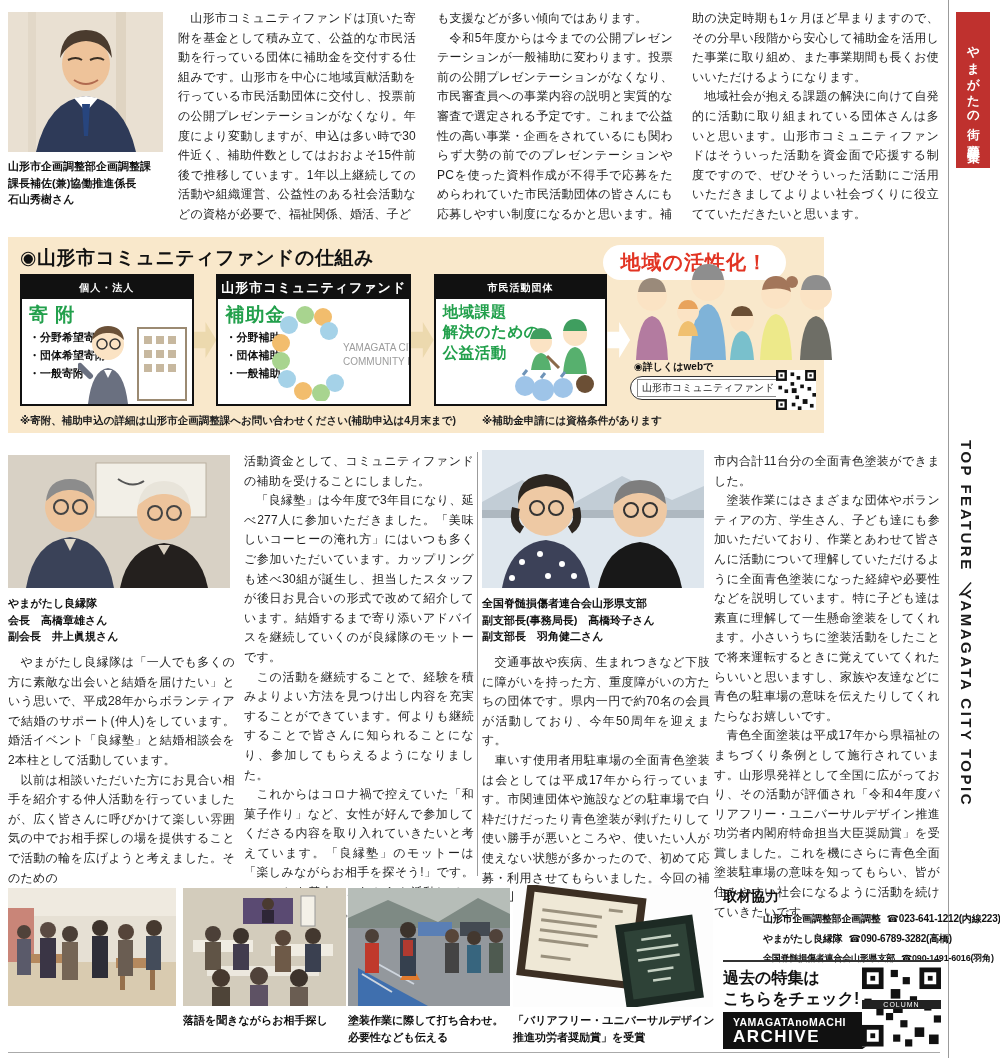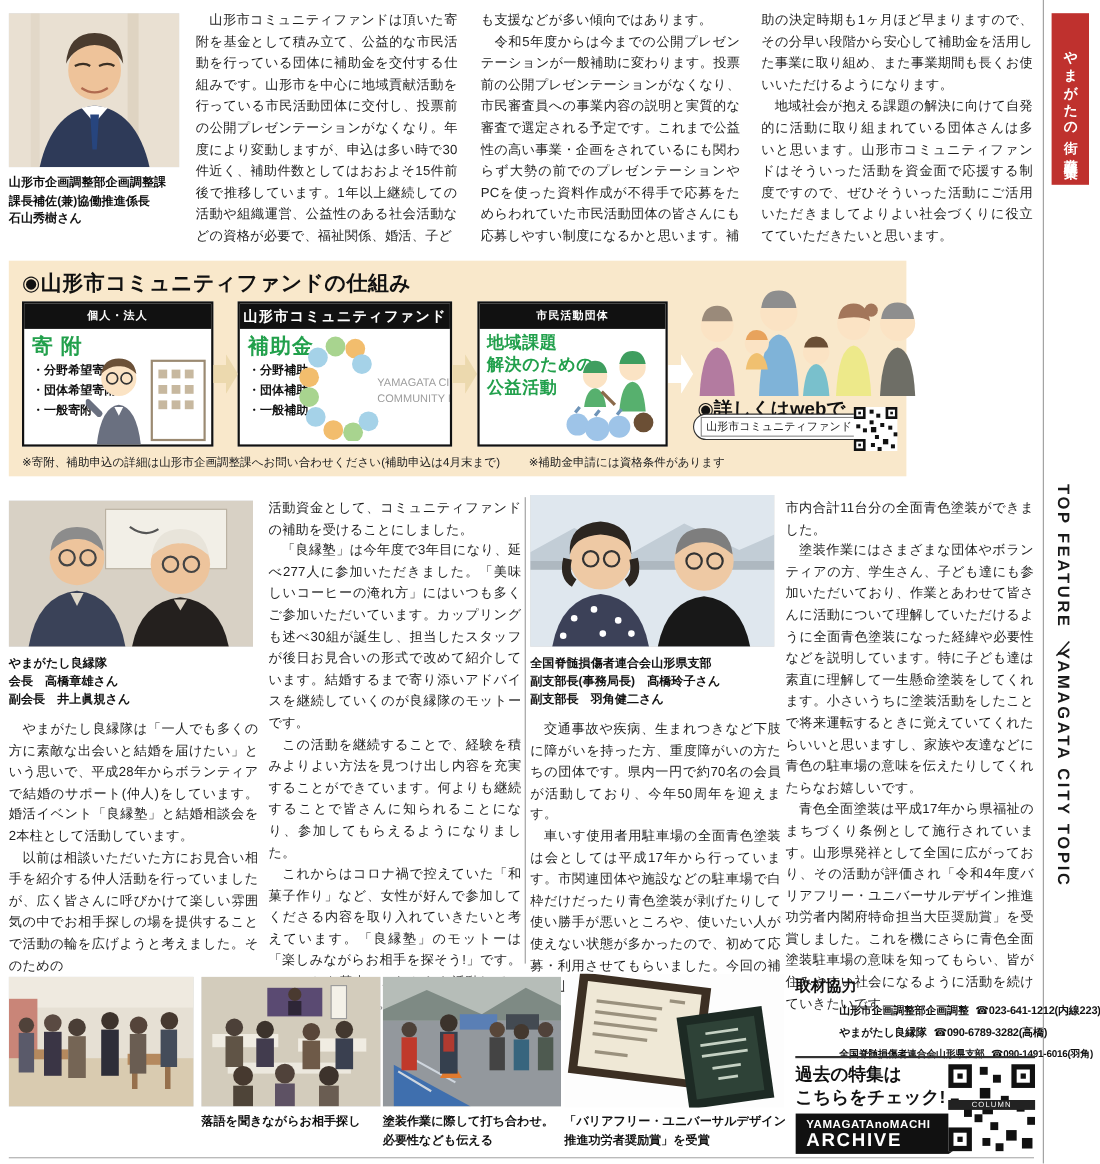--- a/index.html
+++ b/index.html
@@ -28,26 +28,26 @@
           line-height:23px;height:23px;letter-spacing:1px;}
   .fbox-b{position:relative;flex:1;padding:3px 7px;}
   .green-head{color:#22a04c;font-size:19px;font-weight:bold;letter-spacing:1px;}
   .flow-items{font-size:11px;font-weight:bold;line-height:1.65;color:#111;}
   .green-big{color:#22a04c;font-size:15.5px;font-weight:bold;line-height:1.32;letter-spacing:.5px;}
   .arrow{align-self:center;width:26px;height:36px;background:#ecd9ae;
          clip-path:polygon(0 27%,52% 27%,52% 0,100% 50%,52% 100%,52% 73%,0 73%);}
   .arrow.white{background:#fff;}
   .pill{background:#fff;border-radius:20px;color:#e23423;font-size:20px;font-weight:bold;
         padding:4px 18px;letter-spacing:1px;}
-  .weblabel{font-size:17px;font-weight:bold;color:#111;}
+  .weblabel{font-size:10px;font-weight:bold;color:#111;}
   .searchrow{display:flex;align-items:center;background:#fff;border:1.5px solid #333;
              border-radius:13px;padding:2px 6px;gap:5px;}
   .searchbox{border:1px solid #888;font-size:10px;padding:1px 4px;color:#222;white-space:nowrap;}
   .searchbtn{font-size:11px;font-weight:bold;color:#111;white-space:nowrap;}
-  .notes{display:flex;gap:26px;font-size:10.5px;font-weight:normal;color:#222;margin-top:8px;}
+  .notes{display:flex;gap:26px;font-size:10.5px;font-weight:bold;color:#222;margin-top:8px;}
 
   
   .credits-title{font-size:14px;font-weight:bold;color:#111;}
   .credit-line{font-size:10px;font-weight:bold;color:#111;margin-top:6px;letter-spacing:-0.2px;white-space:nowrap;padding-left:40px;}
   .credit-line .tel{margin-left:6px;}
   .credits-rule{border-top:2px solid #333;}
   .archive-head{font-size:16px;font-weight:bold;line-height:1.3;color:#111;}
   .banner{background:#111;color:#fff;clip-path:polygon(0 0,84% 0,100% 50%,84% 100%,0 100%);
           padding:4px 26px 4px 10px;}
   .banner .l1{font-size:10.5px;font-weight:bold;letter-spacing:.5px;}
@@ -86,20 +86,21 @@
 　地域社会が抱える課題の解決に向けて自発的に活動に取り組まれている団体さんは多いと思います。山形市コミュニティファンドはそういった活動を資金面で応援する制度ですので、ぜひそういった活動にご活用いただきましてよりよい社会づくりに役立てていただきたいと思います。</div>
 
   <div class="abs vrule" style="left:948px;top:0;height:1058px;"></div>
   <div class="abs red-tab" style="left:956px;top:12px;width:34px;height:140px;">
     <span>やまがたの街　巻頭特集</span>
   </div>
   <div class="abs vert-en" style="left:956px;top:440px;height:470px;">TOP FEATURE／YAMAGATA CITY TOPIC</div>
 
   <div class="abs strip" style="left:8px;top:237px;width:816px;height:196px;padding:8px 12px;box-sizing:border-box;">
     <div class="strip-title">◉山形市コミュニティファンドの仕組み</div>
+    <div class="abs pill" style="top:8px;right:38px;">地域の活性化！</div>
 
     <div class="flow-row">
 
       <div class="fbox" style="width:198px;">
         <div class="fbox-h">個人・法人</div>
         <div class="fbox-b">
           <div class="green-head">寄 附</div>
           <div class="flow-items">
             <div>・分野希望寄附</div>
             <div>・団体希望寄附</div>

